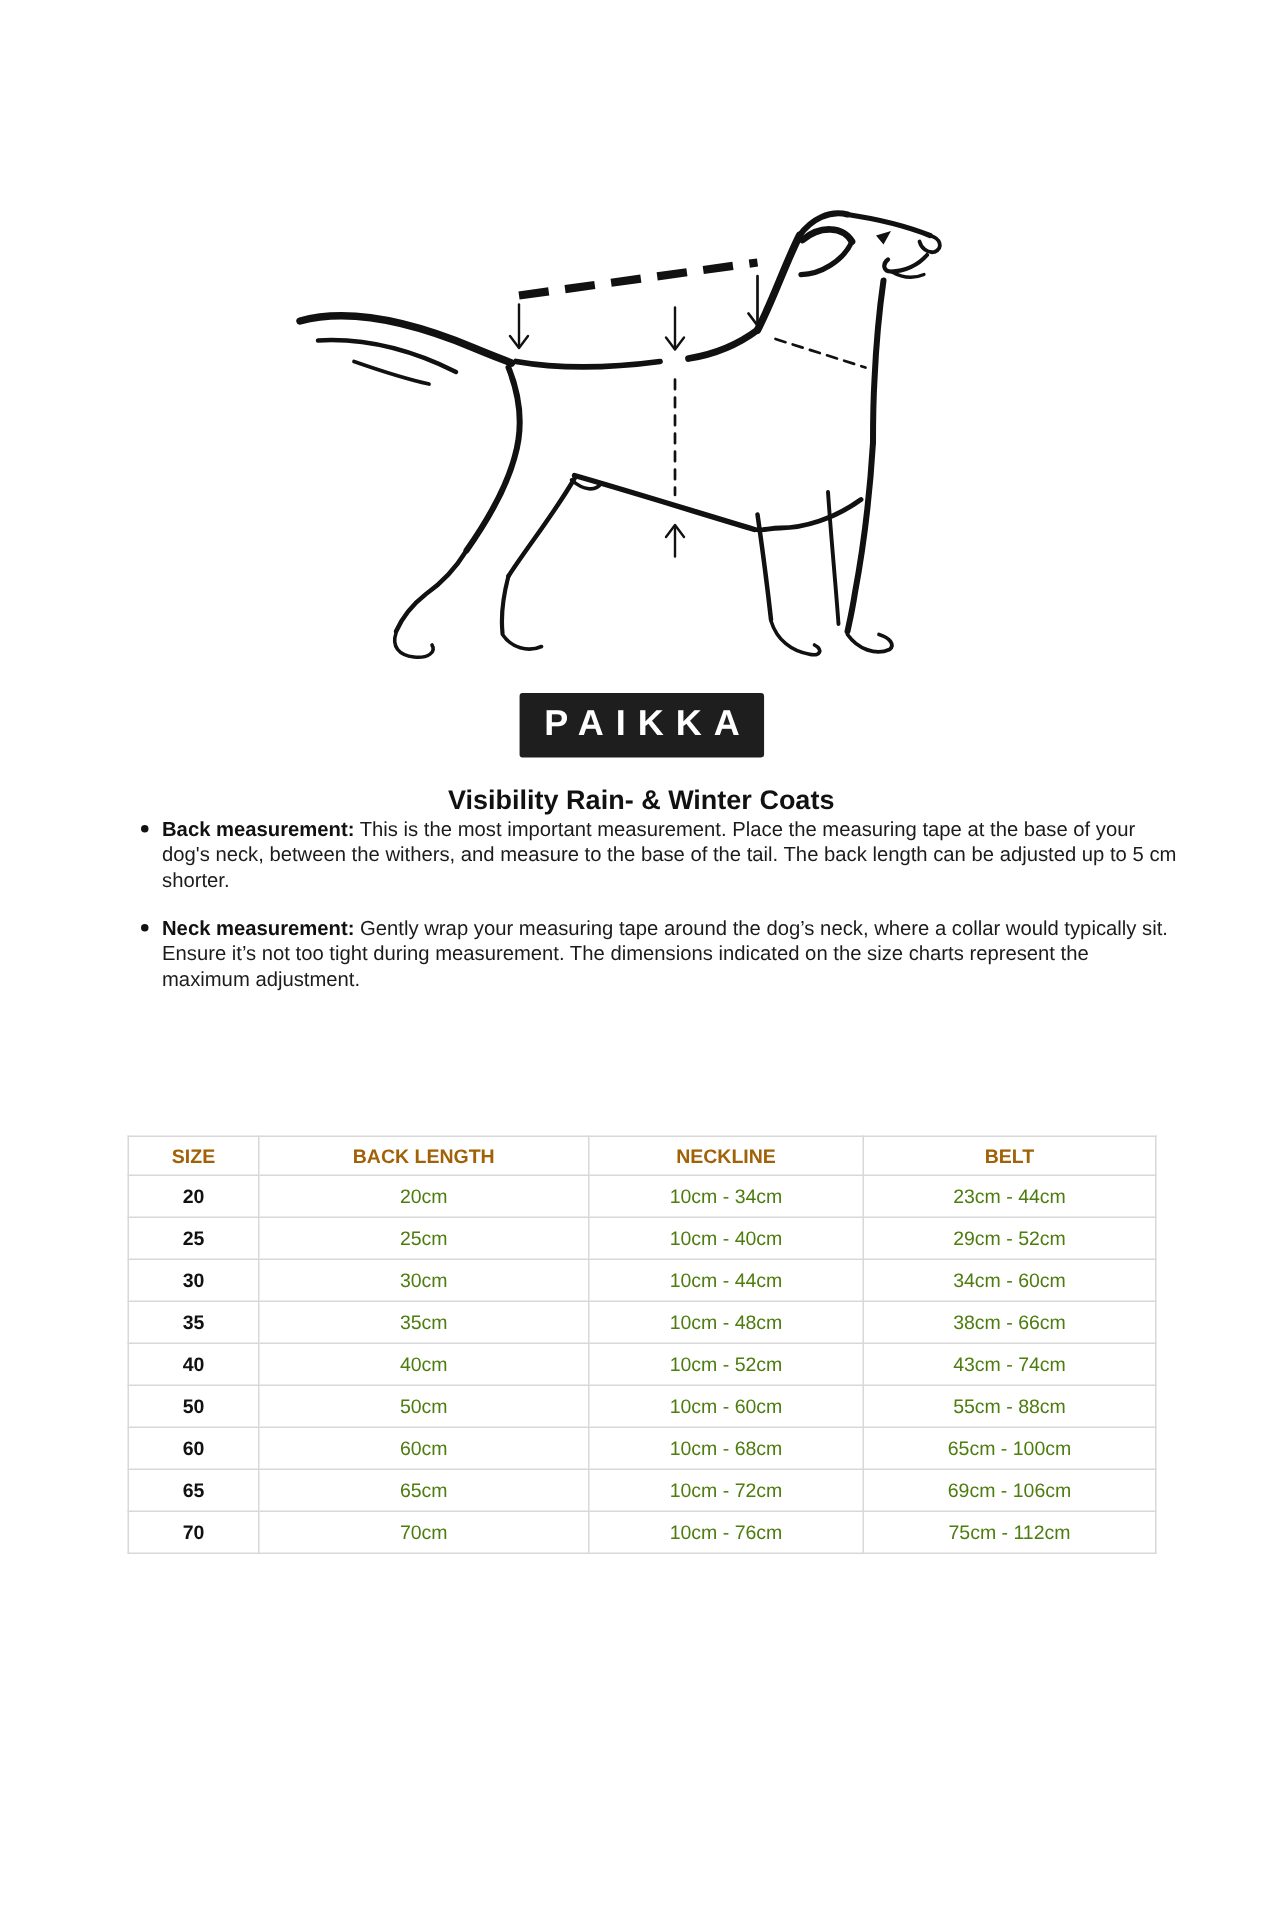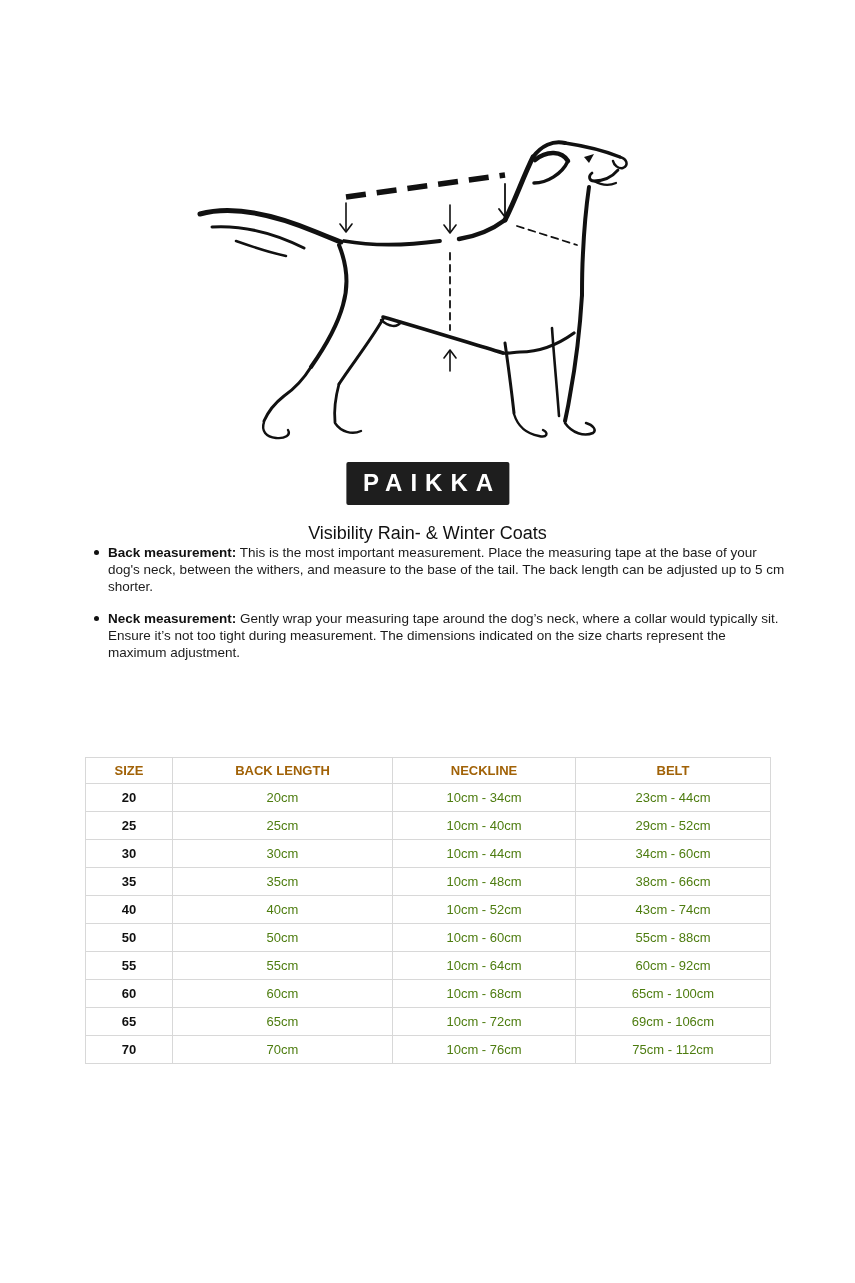--- a/index.html
+++ b/index.html
@@ -12,21 +12,21 @@
   .figure svg { display:block; width:100%; height:100%; }
 
   .logo {
     position:absolute; top:462px; left:50%; transform:translateX(-50%);
     background:#1e1e1e; color:#ffffff; border-radius:2px;
     font-size:24px; font-weight:bold; letter-spacing:8px;
     padding:9px 8px 10px 17px; line-height:24px;
   }
   .title {
     position:absolute; top:523px; left:0; width:100%;
-    text-align:center; font-size:18px; font-weight:normal; color:#111;
+    text-align:center; font-size:18px; font-weight:bold; color:#111;
   }
   .bullets {
     position:absolute; left:88px; top:544px; width:680px;
     margin:0; padding:0 0 0 20px; list-style:none;
   }
   .bullets li {
     position:relative; margin:0 0 15px 0;
     font-size:13.5px; line-height:17px; color:#1b1b1b;
   }
   .bullets li .dot {
@@ -184,26 +184,20 @@
           <td>10cm - 52cm</td>
           <td>43cm - 74cm</td>
         </tr>
         <tr>
           <td class="size-col">50</td>
           <td>50cm</td>
           <td>10cm - 60cm</td>
           <td>55cm - 88cm</td>
         </tr>
         <tr>
-          <td class="size-col">55</td>
-          <td>55cm</td>
-          <td>10cm - 64cm</td>
-          <td>60cm - 92cm</td>
-        </tr>
-        <tr>
           <td class="size-col">60</td>
           <td>60cm</td>
           <td>10cm - 68cm</td>
           <td>65cm - 100cm</td>
         </tr>
         <tr>
           <td class="size-col">65</td>
           <td>65cm</td>
           <td>10cm - 72cm</td>
           <td>69cm - 106cm</td>

